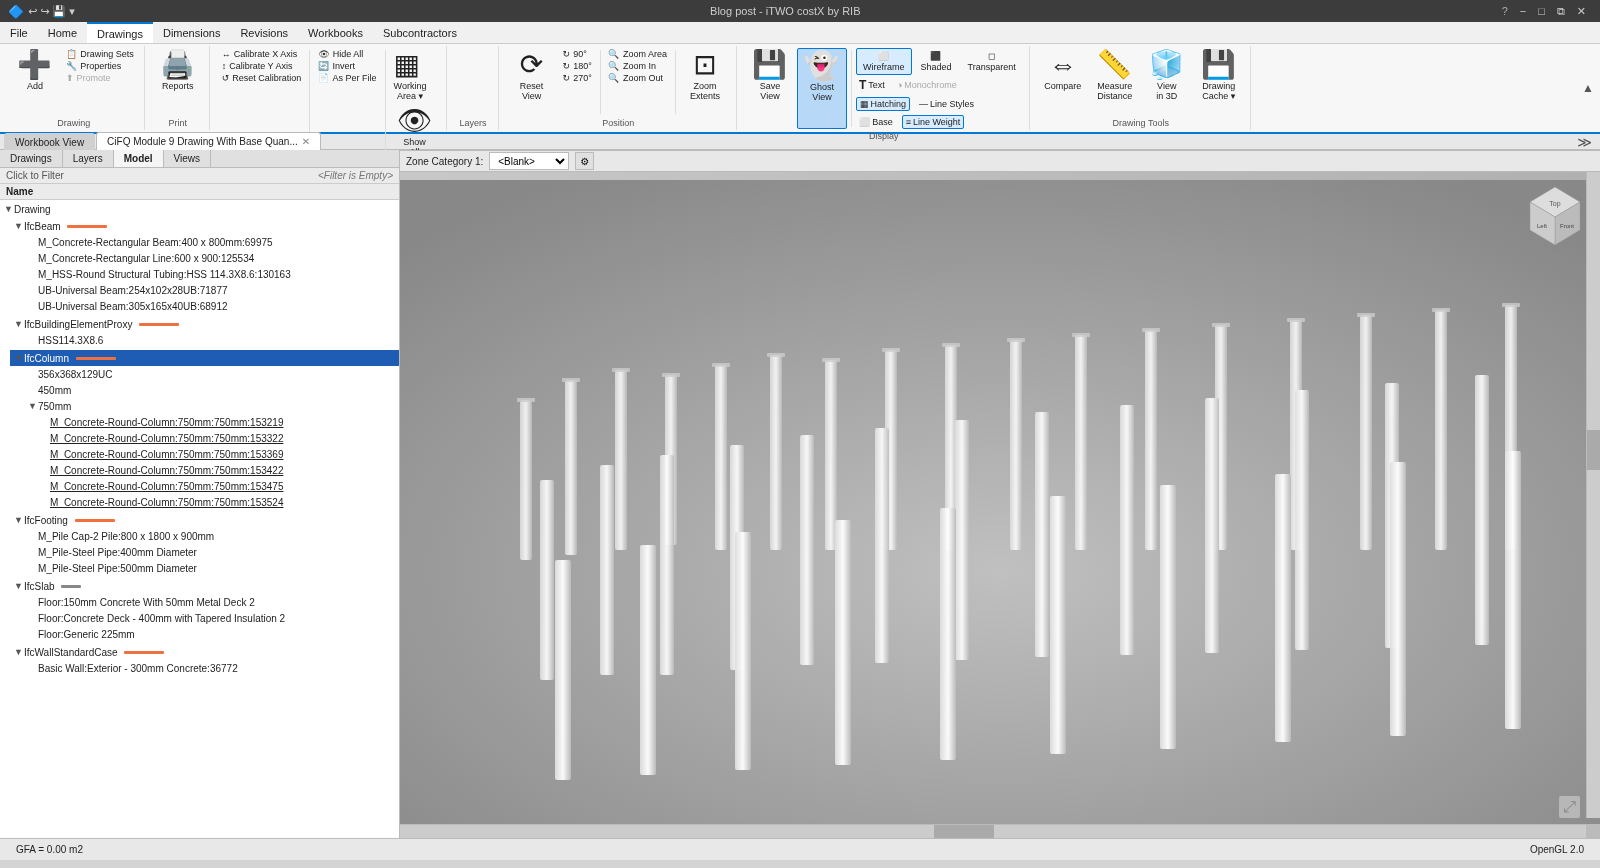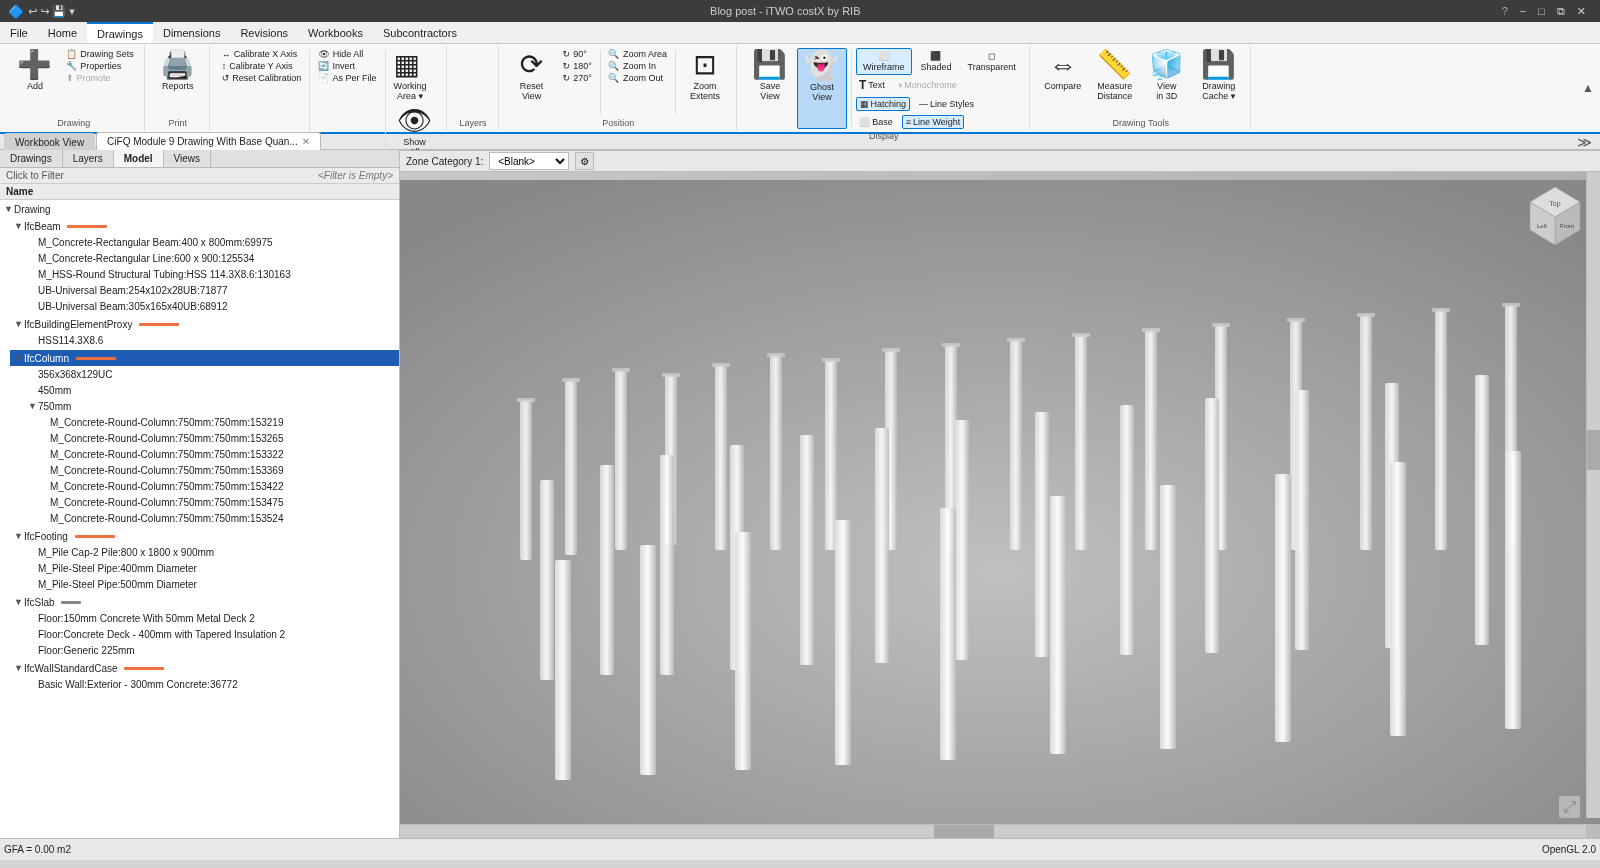--- a/index.html
+++ b/index.html
@@ -300,21 +300,21 @@
       padding: 2px 4px;
     }
 
     
     #status-bar {
       background: #e8e8e8;
       height: 22px;
       display: flex;
       align-items: center;
       justify-content: space-between;
-      padding: 0 4px;
+      padding: 0 16px;
       border-top: 1px solid #bbb;
       font-size: 10px;
     }
 
     
     #content-area {
       display: flex;
       flex-direction: column;
       flex: 1;
     }
@@ -677,28 +677,24 @@
                 <span class="tree-label">356x368x129UC</span>
               </div>
             <div class="tree-row">
                 <span class="tree-toggle"></span>
                 <span class="tree-label">450mm</span>
               </div>
             <div class="tree-row">
               <span class="tree-toggle">▼</span>
               <span class="tree-label">750mm</span>
             </div>
-            <div style="padding-left:12px;">
+            <div style="padding-left:12px;text-decoration:underline;">
               <div class="tree-row">
                   <span class="tree-toggle"></span>
                   <span class="tree-label">M_Concrete-Round-Column:750mm:750mm:153219</span>
-                </div>
-              <div class="tree-row">
-                  <span class="tree-toggle"></span>
-                  <span class="tree-label">M_Concrete-Round-Column:750mm:750mm:153265</span>
                 </div>
               <div class="tree-row">
                   <span class="tree-toggle"></span>
                   <span class="tree-label">M_Concrete-Round-Column:750mm:750mm:153322</span>
                 </div>
               <div class="tree-row">
                   <span class="tree-toggle"></span>
                   <span class="tree-label">M_Concrete-Round-Column:750mm:750mm:153369</span>
                 </div>
               <div class="tree-row">

